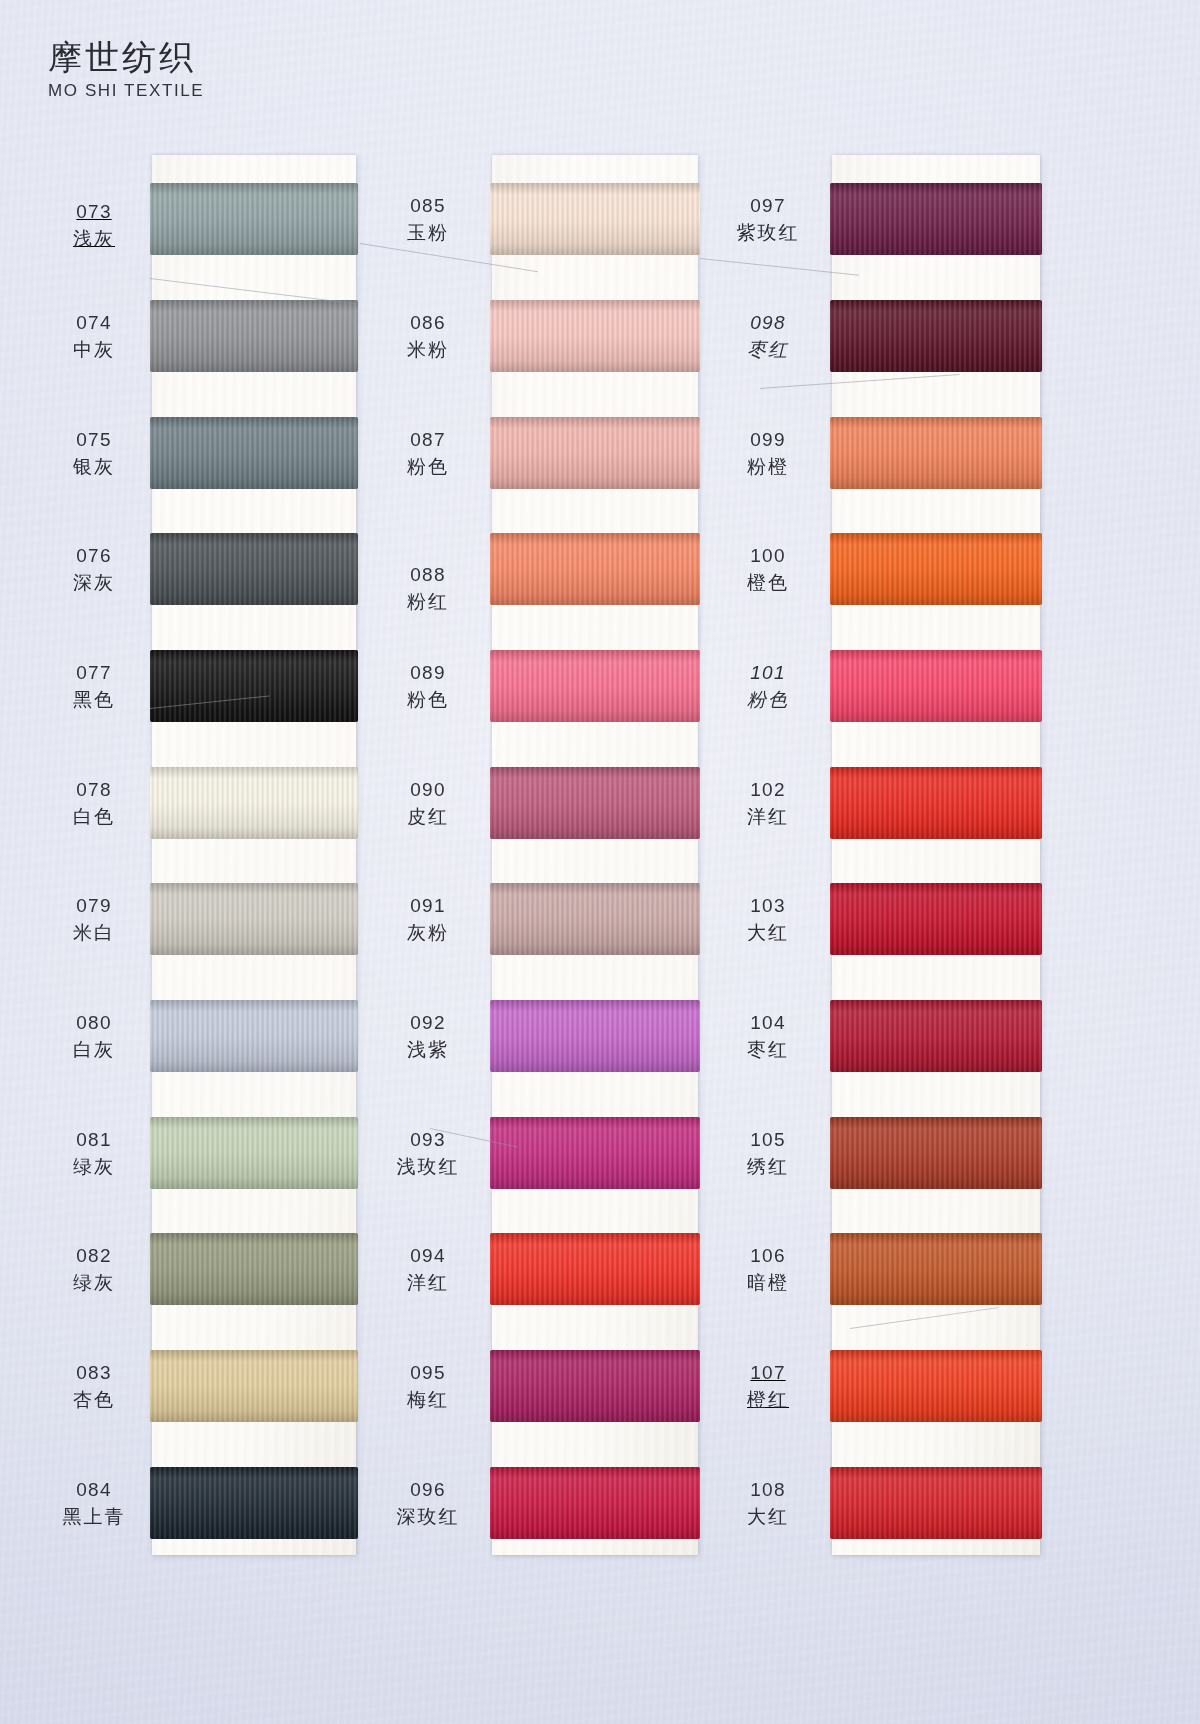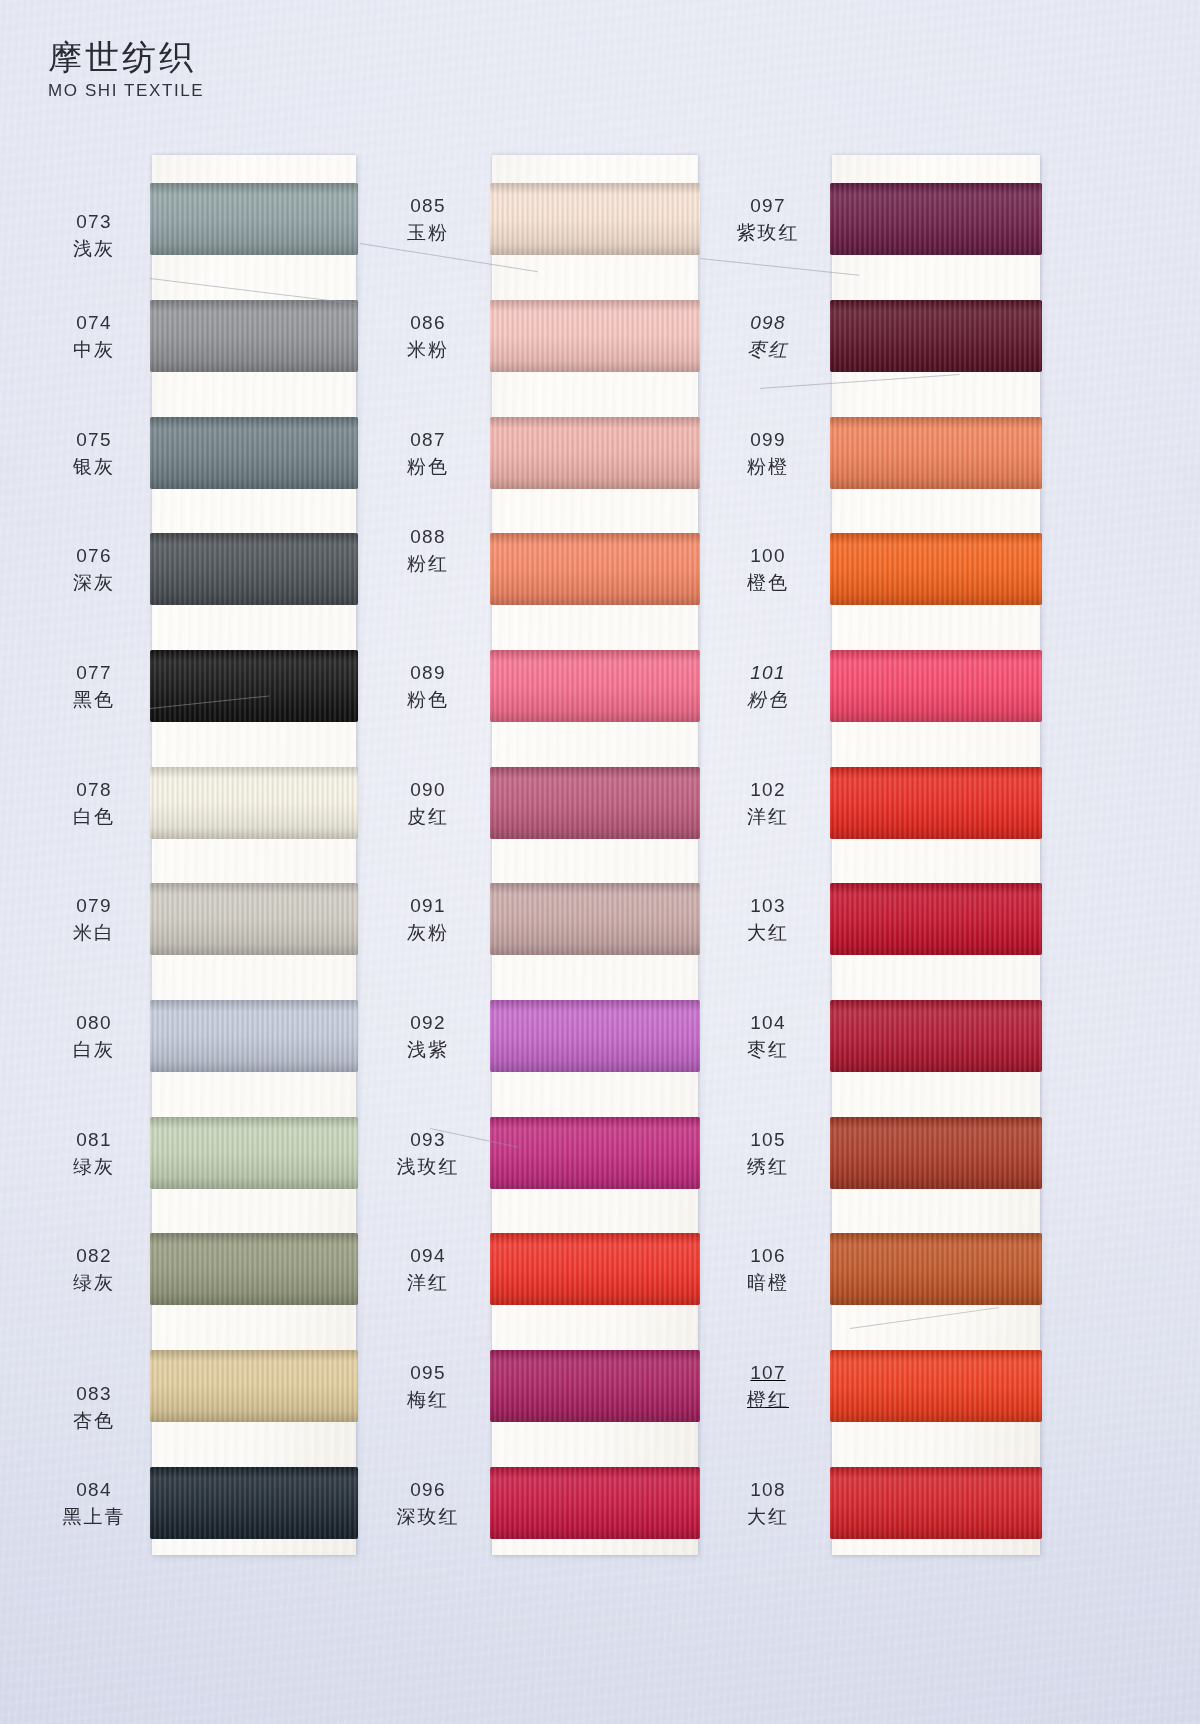--- a/index.html
+++ b/index.html
@@ -196,21 +196,21 @@
 
 <div class="header">
   <div class="brand">
     <div class="brand-cn">摩世纺织</div>
     <div class="brand-en">MO SHI TEXTILE</div>
   </div>
 </div>
 
 <div class="columns" id="columns-root">
     <div class="column col-0">
-      <div class="label" style="top: 61px;">
+      <div class="label" style="top: 51px; text-decoration: underline;">
         <div class="code">073</div>
         <div class="name">浅灰</div>
       </div>
       <div class="label" style="top: 162px;">
         <div class="code">074</div>
         <div class="name">中灰</div>
       </div>
       <div class="label" style="top: 279px;">
         <div class="code">075</div>
         <div class="name">银灰</div>
@@ -236,21 +236,21 @@
         <div class="name">白灰</div>
       </div>
       <div class="label" style="top: 979px;">
         <div class="code">081</div>
         <div class="name">绿灰</div>
       </div>
       <div class="label" style="top: 1095px;">
         <div class="code">082</div>
         <div class="name">绿灰</div>
       </div>
-      <div class="label" style="top: 1212px; margin-top: 21px;">
+      <div class="label" style="top: 1212px;">
         <div class="code">083</div>
         <div class="name">杏色</div>
       </div>
       <div class="label" style="top: 1329px;">
         <div class="code">084</div>
         <div class="name">黑上青</div>
       </div>
       <div class="card-strip strip-1">
         <div class="strip-sheen"></div>
         <div class="swatch" title="073 浅灰" style="top: 28px; height: 72px; background: rgb(143, 161, 163);">
@@ -309,21 +309,21 @@
         <div class="name">玉粉</div>
       </div>
       <div class="label" style="top: 162px;">
         <div class="code">086</div>
         <div class="name">米粉</div>
       </div>
       <div class="label" style="top: 279px;">
         <div class="code">087</div>
         <div class="name">粉色</div>
       </div>
-      <div class="label" style="top: 376px; text-align: center;">
+      <div class="label" style="top: 414px; text-align: center;">
         <div class="code">088</div>
         <div class="name">粉红</div>
       </div>
       <div class="label" style="top: 512px;">
         <div class="code">089</div>
         <div class="name">粉色</div>
       </div>
       <div class="label" style="top: 629px;">
         <div class="code">090</div>
         <div class="name">皮红</div>

